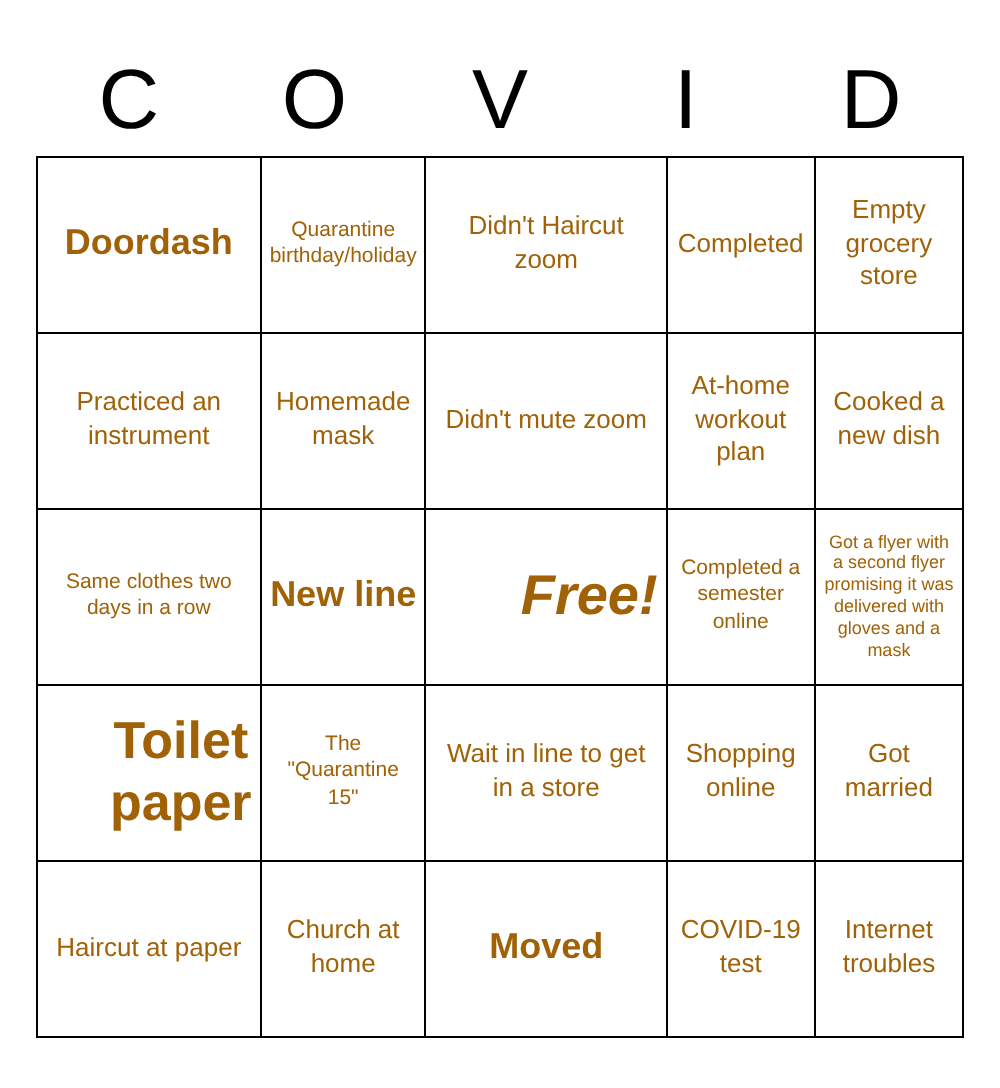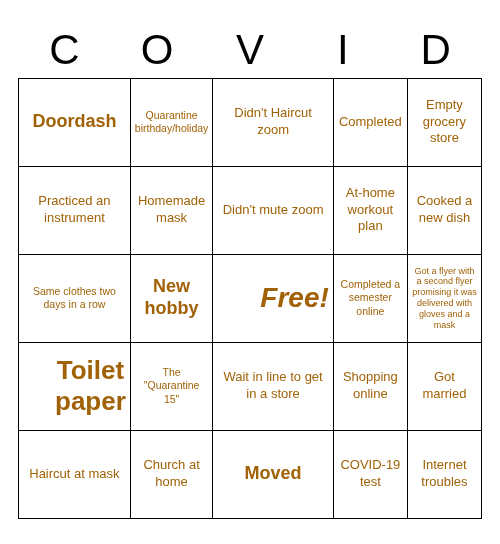--- a/index.html
+++ b/index.html
@@ -112,21 +112,21 @@
       <div class="bingo-cell">
         <span>At-home workout plan</span>
       </div>
       <div class="bingo-cell">
         <span>Cooked a new dish</span>
       </div>
       <div class="bingo-cell cell-small">
         <span>Same clothes two days in a row</span>
       </div>
       <div class="bingo-cell cell-medium">
-        <span>New hobby</span>
+        <span>New line</span>
       </div>
       <div class="bingo-cell cell-free">
         <span>Free!</span>
       </div>
       <div class="bingo-cell cell-small">
         <span>Completed a semester online</span>
       </div>
       <div class="bingo-cell">
         <span style="font-size: 9px; line-height: 1.2;">Got a flyer with a second flyer promising it was delivered with gloves and a mask</span>
       </div>
@@ -139,21 +139,21 @@
       <div class="bingo-cell">
         <span>Wait in line to get in a store</span>
       </div>
       <div class="bingo-cell">
         <span>Shopping online</span>
       </div>
       <div class="bingo-cell">
         <span>Got married</span>
       </div>
       <div class="bingo-cell">
-        <span>Haircut at mask</span>
+        <span>Haircut at paper</span>
       </div>
       <div class="bingo-cell">
         <span>Church at home</span>
       </div>
       <div class="bingo-cell cell-medium">
         <span>Moved</span>
       </div>
       <div class="bingo-cell">
         <span>COVID-19 test</span>
       </div>

